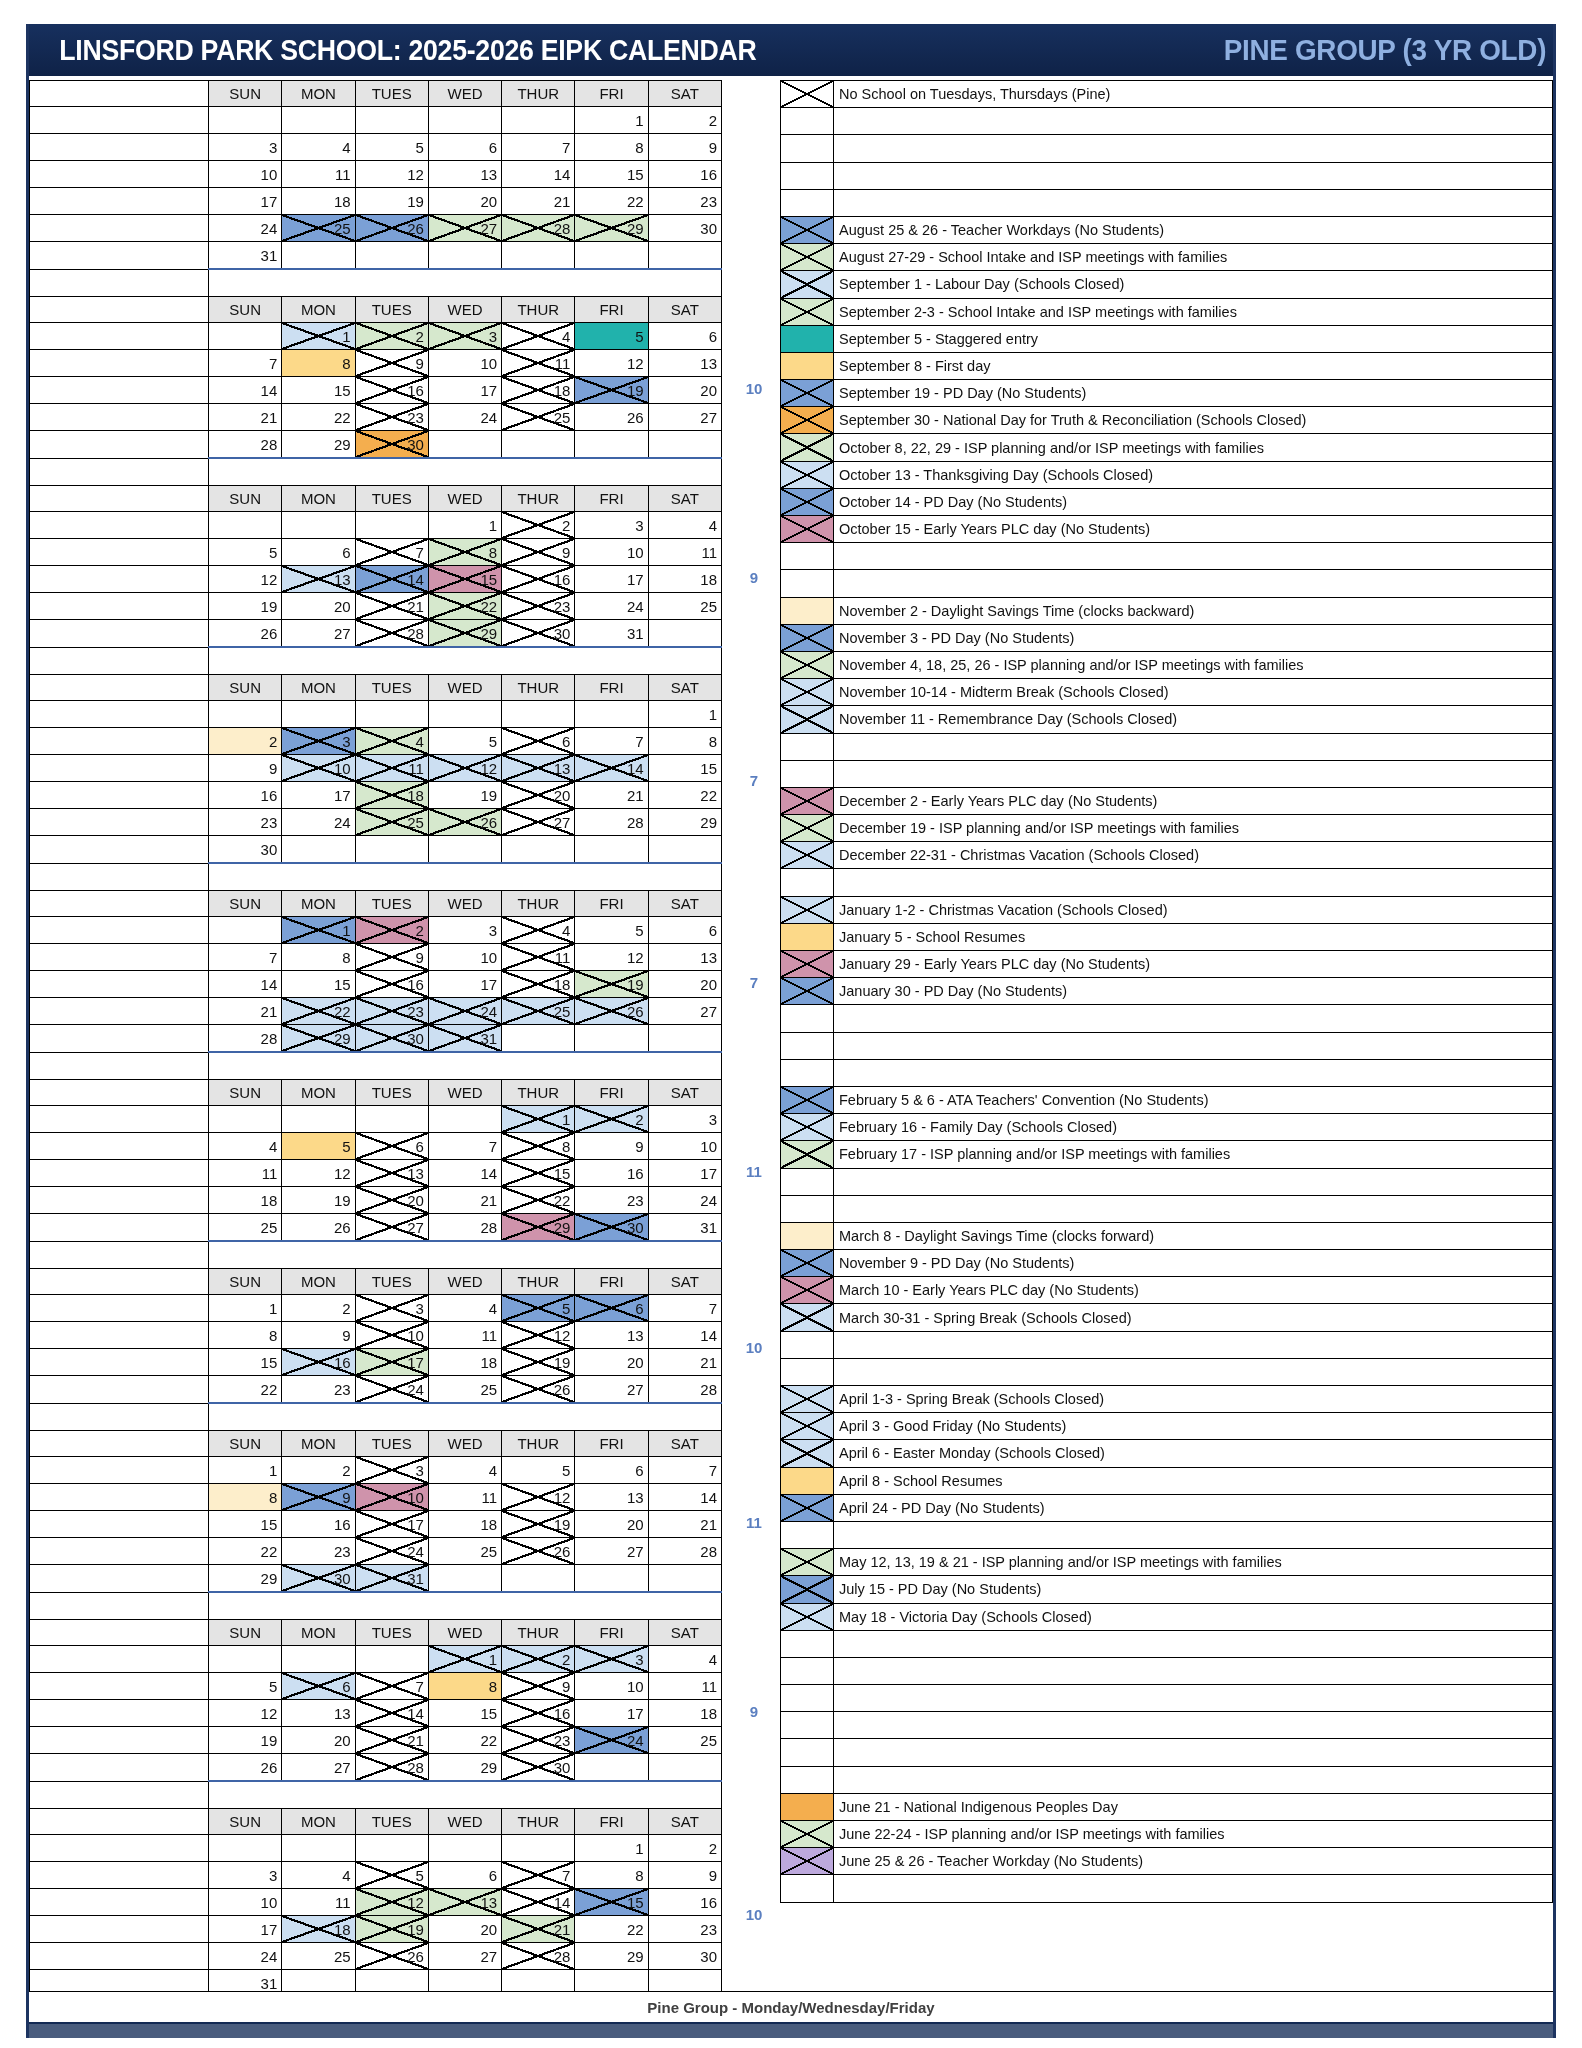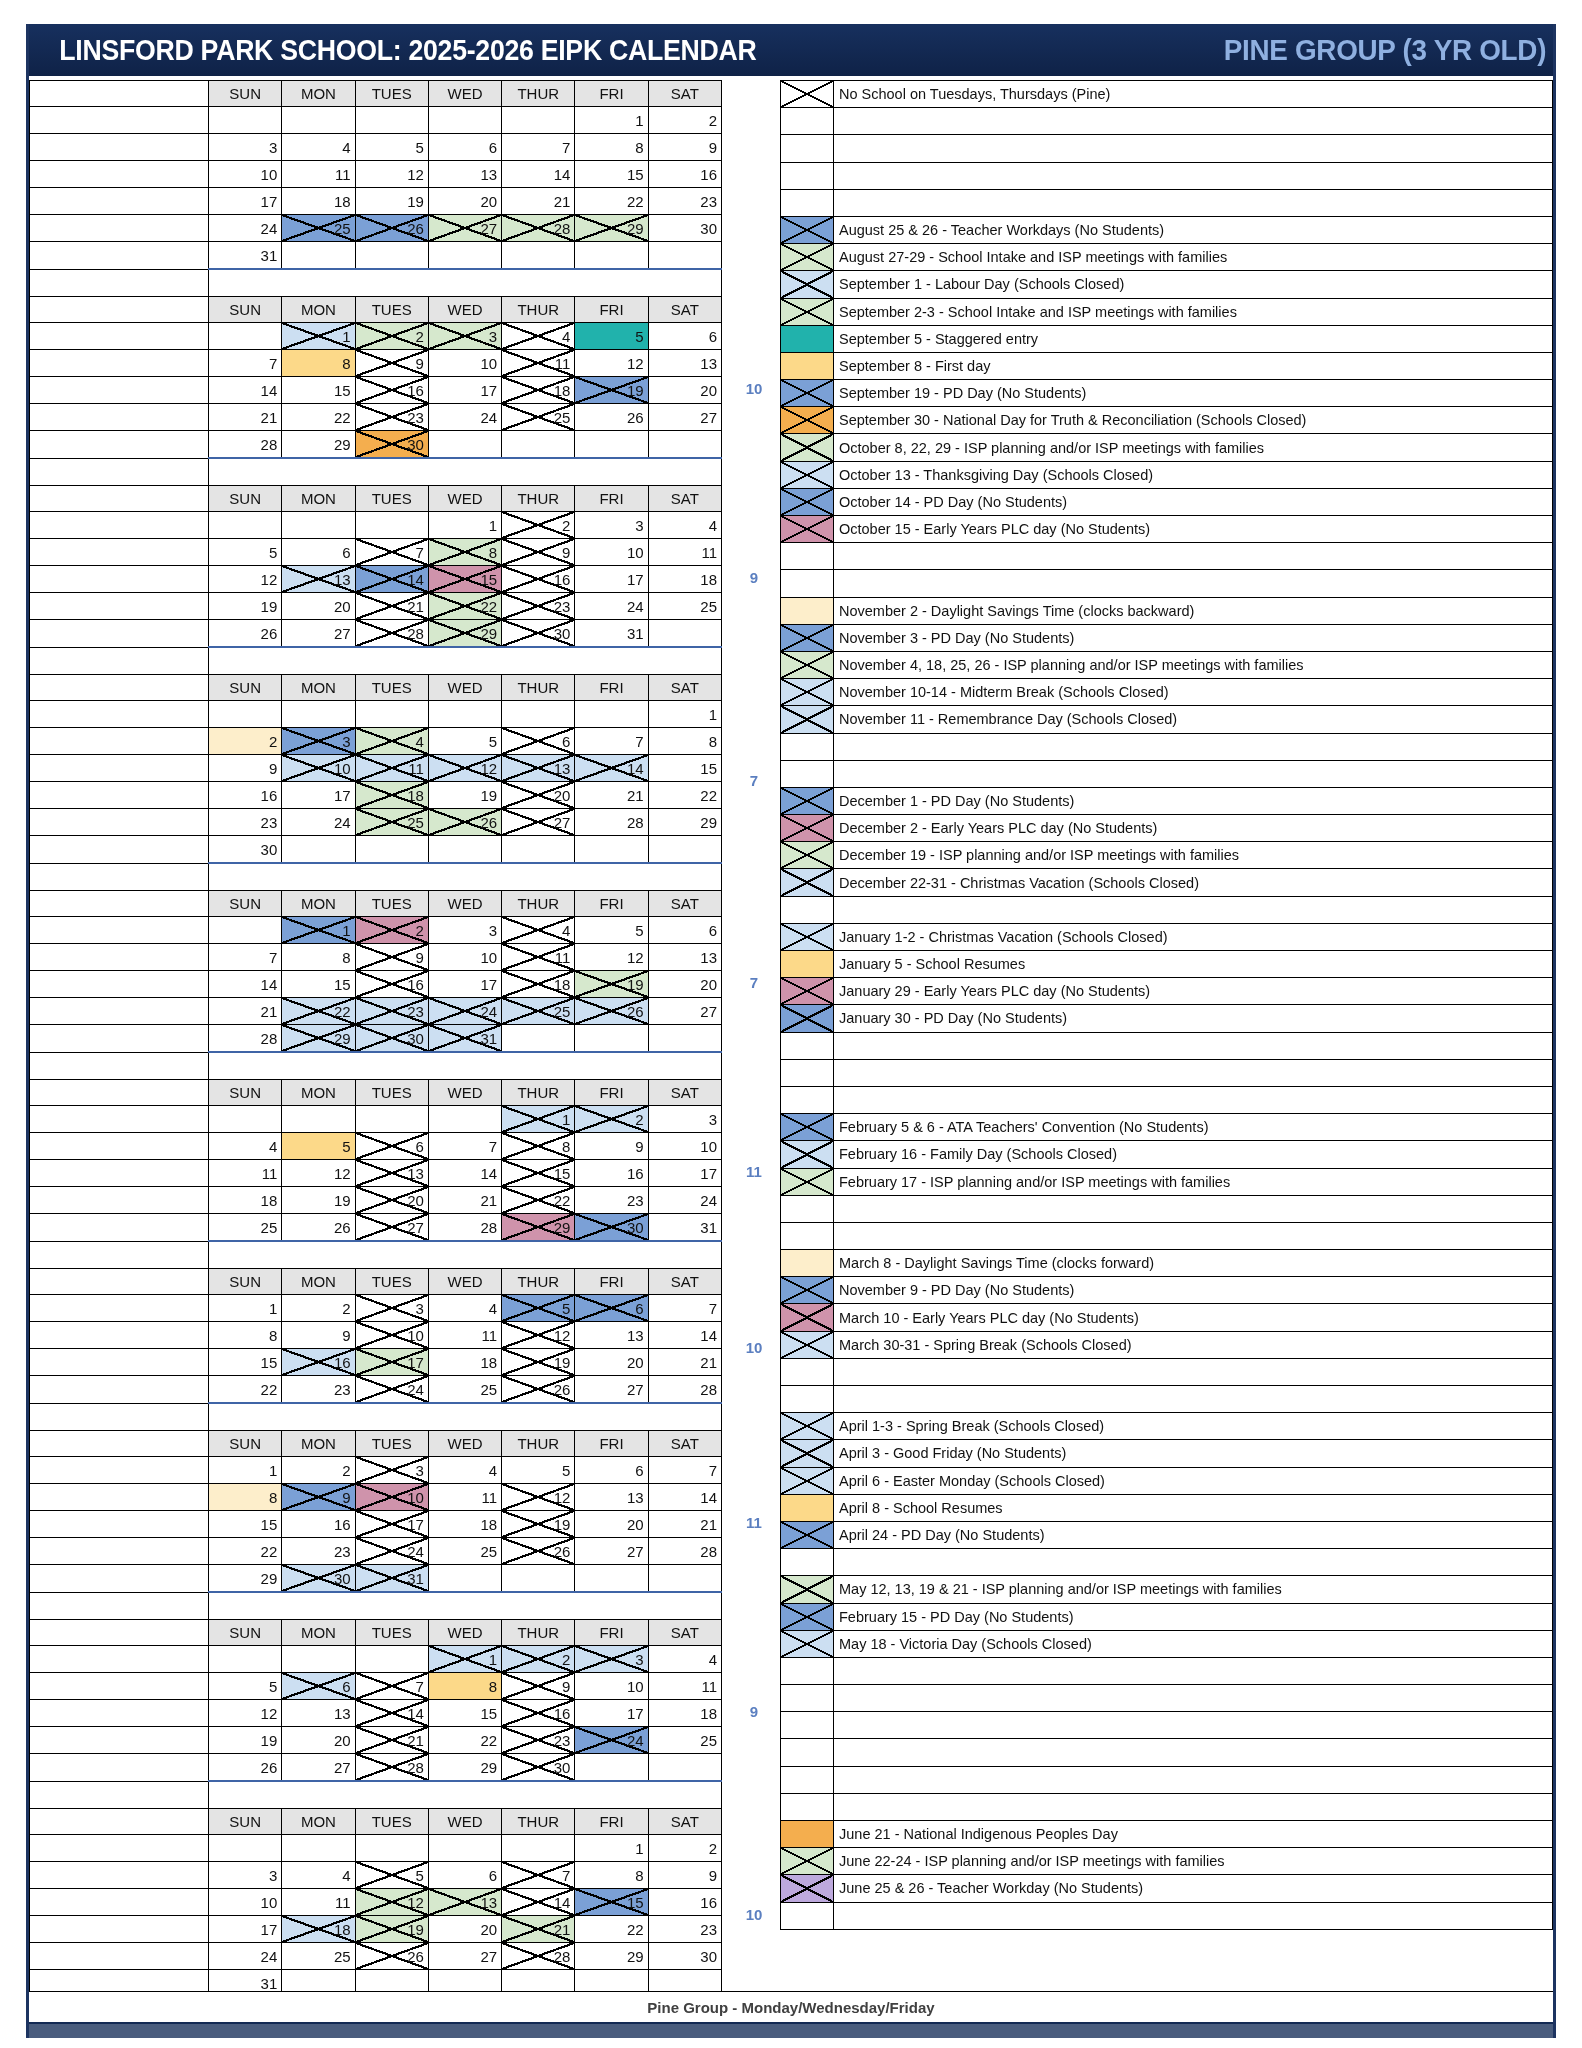--- a/index.html
+++ b/index.html
@@ -990,24 +990,20 @@
               </tr>
               <tr>
                 <td class="sw"></td>
                 <td></td>
               </tr>
               <tr>
                 <td class="sw"></td>
                 <td></td>
               </tr>
               <tr>
-                <td class="sw c-blue x"></td>
-                <td>December 1 - PD Day (No Students)</td>
-              </tr>
-              <tr>
                 <td class="sw c-pink x"></td>
                 <td>December 2 - Early Years PLC day (No Students)</td>
               </tr>
               <tr>
                 <td class="sw c-green x"></td>
                 <td>December 19 - ISP planning and/or ISP meetings with families</td>
               </tr>
               <tr>
                 <td class="sw c-ltblue x"></td>
                 <td>December 22-31 - Christmas Vacation (Schools Closed)</td>
@@ -1111,21 +1107,21 @@
               <tr>
                 <td class="sw"></td>
                 <td></td>
               </tr>
               <tr>
                 <td class="sw c-green x"></td>
                 <td>May 12, 13, 19 &amp; 21 - ISP planning and/or ISP meetings with families</td>
               </tr>
               <tr>
                 <td class="sw c-blue x"></td>
-                <td>February 15 - PD Day (No Students)</td>
+                <td>July 15 - PD Day (No Students)</td>
               </tr>
               <tr>
                 <td class="sw c-ltblue x"></td>
                 <td>May 18 - Victoria Day (Schools Closed)</td>
               </tr>
               <tr>
                 <td class="sw"></td>
                 <td></td>
               </tr>
               <tr>

